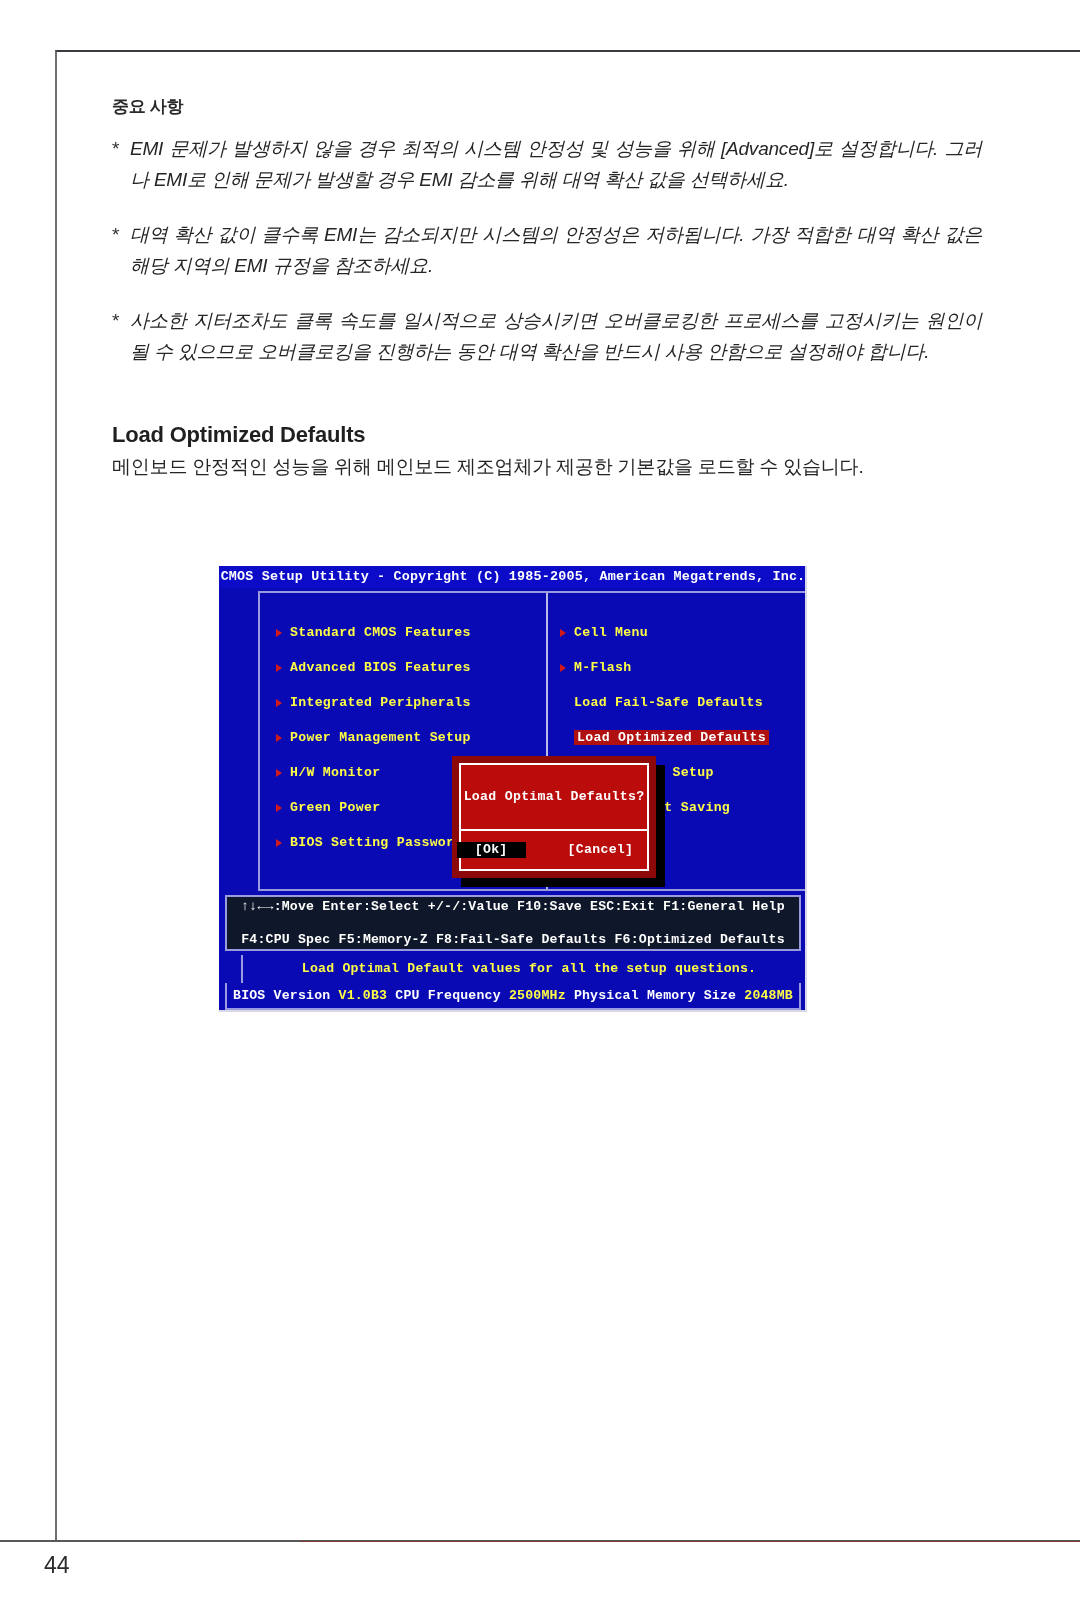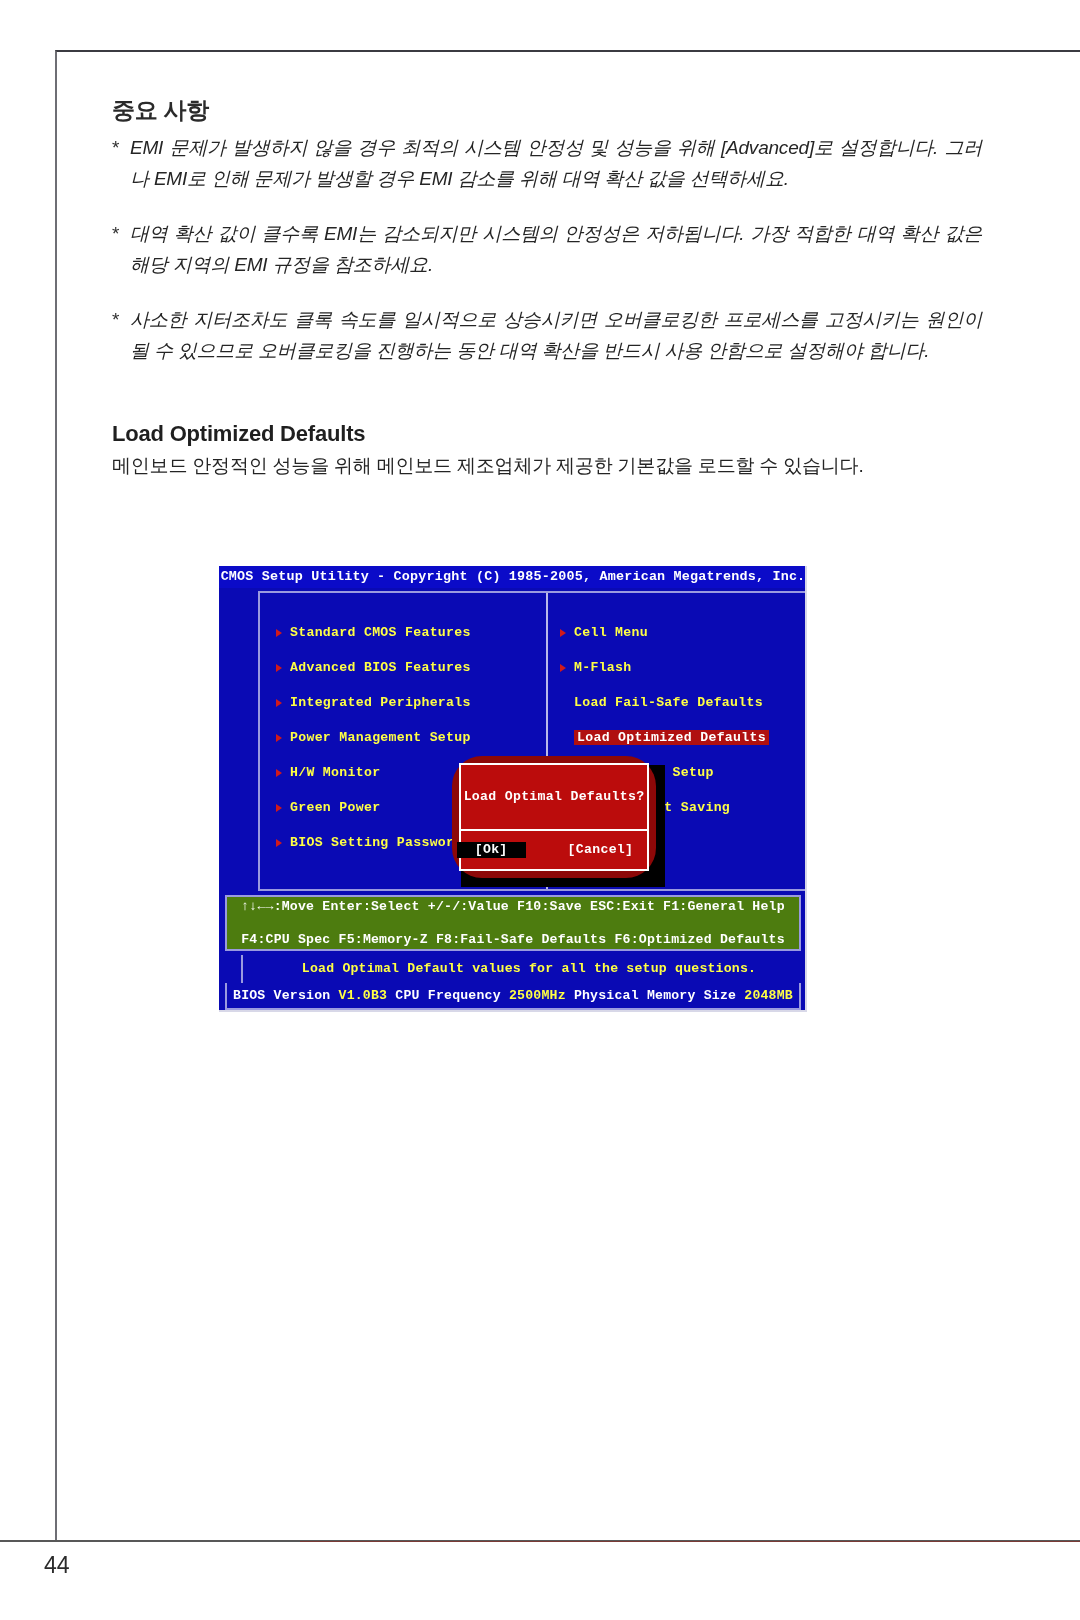--- a/index.html
+++ b/index.html
@@ -60,25 +60,25 @@
 
   
   #content {
     position: absolute;
     left: 112px;
     top: 95px;
     width: 870px;
   }
 
   .note-heading {
-    font-size: 23px;
+    font-size: 17px;
     font-weight: bold;
     color: #2a2a2a;
     letter-spacing: -0.3px;
-    margin-bottom: 6px;
+    margin-bottom: 15px;
     font-family: "Liberation Sans", sans-serif;
   }
 
   .bullet-row {
     display: flex;
     align-items: flex-start;
     margin-bottom: 24px;
   }
   .bullet-mark {
     width: 18px;
@@ -209,21 +209,20 @@
     background: #000000;
   }
   #dialog {
     position: absolute;
     left: 192px;
     top: 163px;
     width: 204px;
     height: 122px;
     background: #8d0808;
     padding: 7px;
-    border-radius: 30px;
   }
   #dialog-inner {
     width: 100%;
     height: 100%;
     border: 2px solid #ffffff;
     background: #bb0c0c;
     display: flex;
     flex-direction: column;
   }
   #dialog-msg {
@@ -251,21 +250,21 @@
   .dlg-btn.active { background: #000000; color: #ffffff; }
 
   
   .bios-help {
     position: absolute;
     left: 6px;
     top: 329px;
     width: 576px;
     height: 56px;
     border: 2px solid #9a9adf;
-    background: #4d7c0f;
+    background: #0f172a;
     display: flex;
     flex-direction: column;
     align-items: center;
     justify-content: center;
     gap: 20px;
     color: #ffffff;
     font-weight: bold;
     font-size: 13.2px;
     letter-spacing: 0.2px;
     white-space: nowrap;

